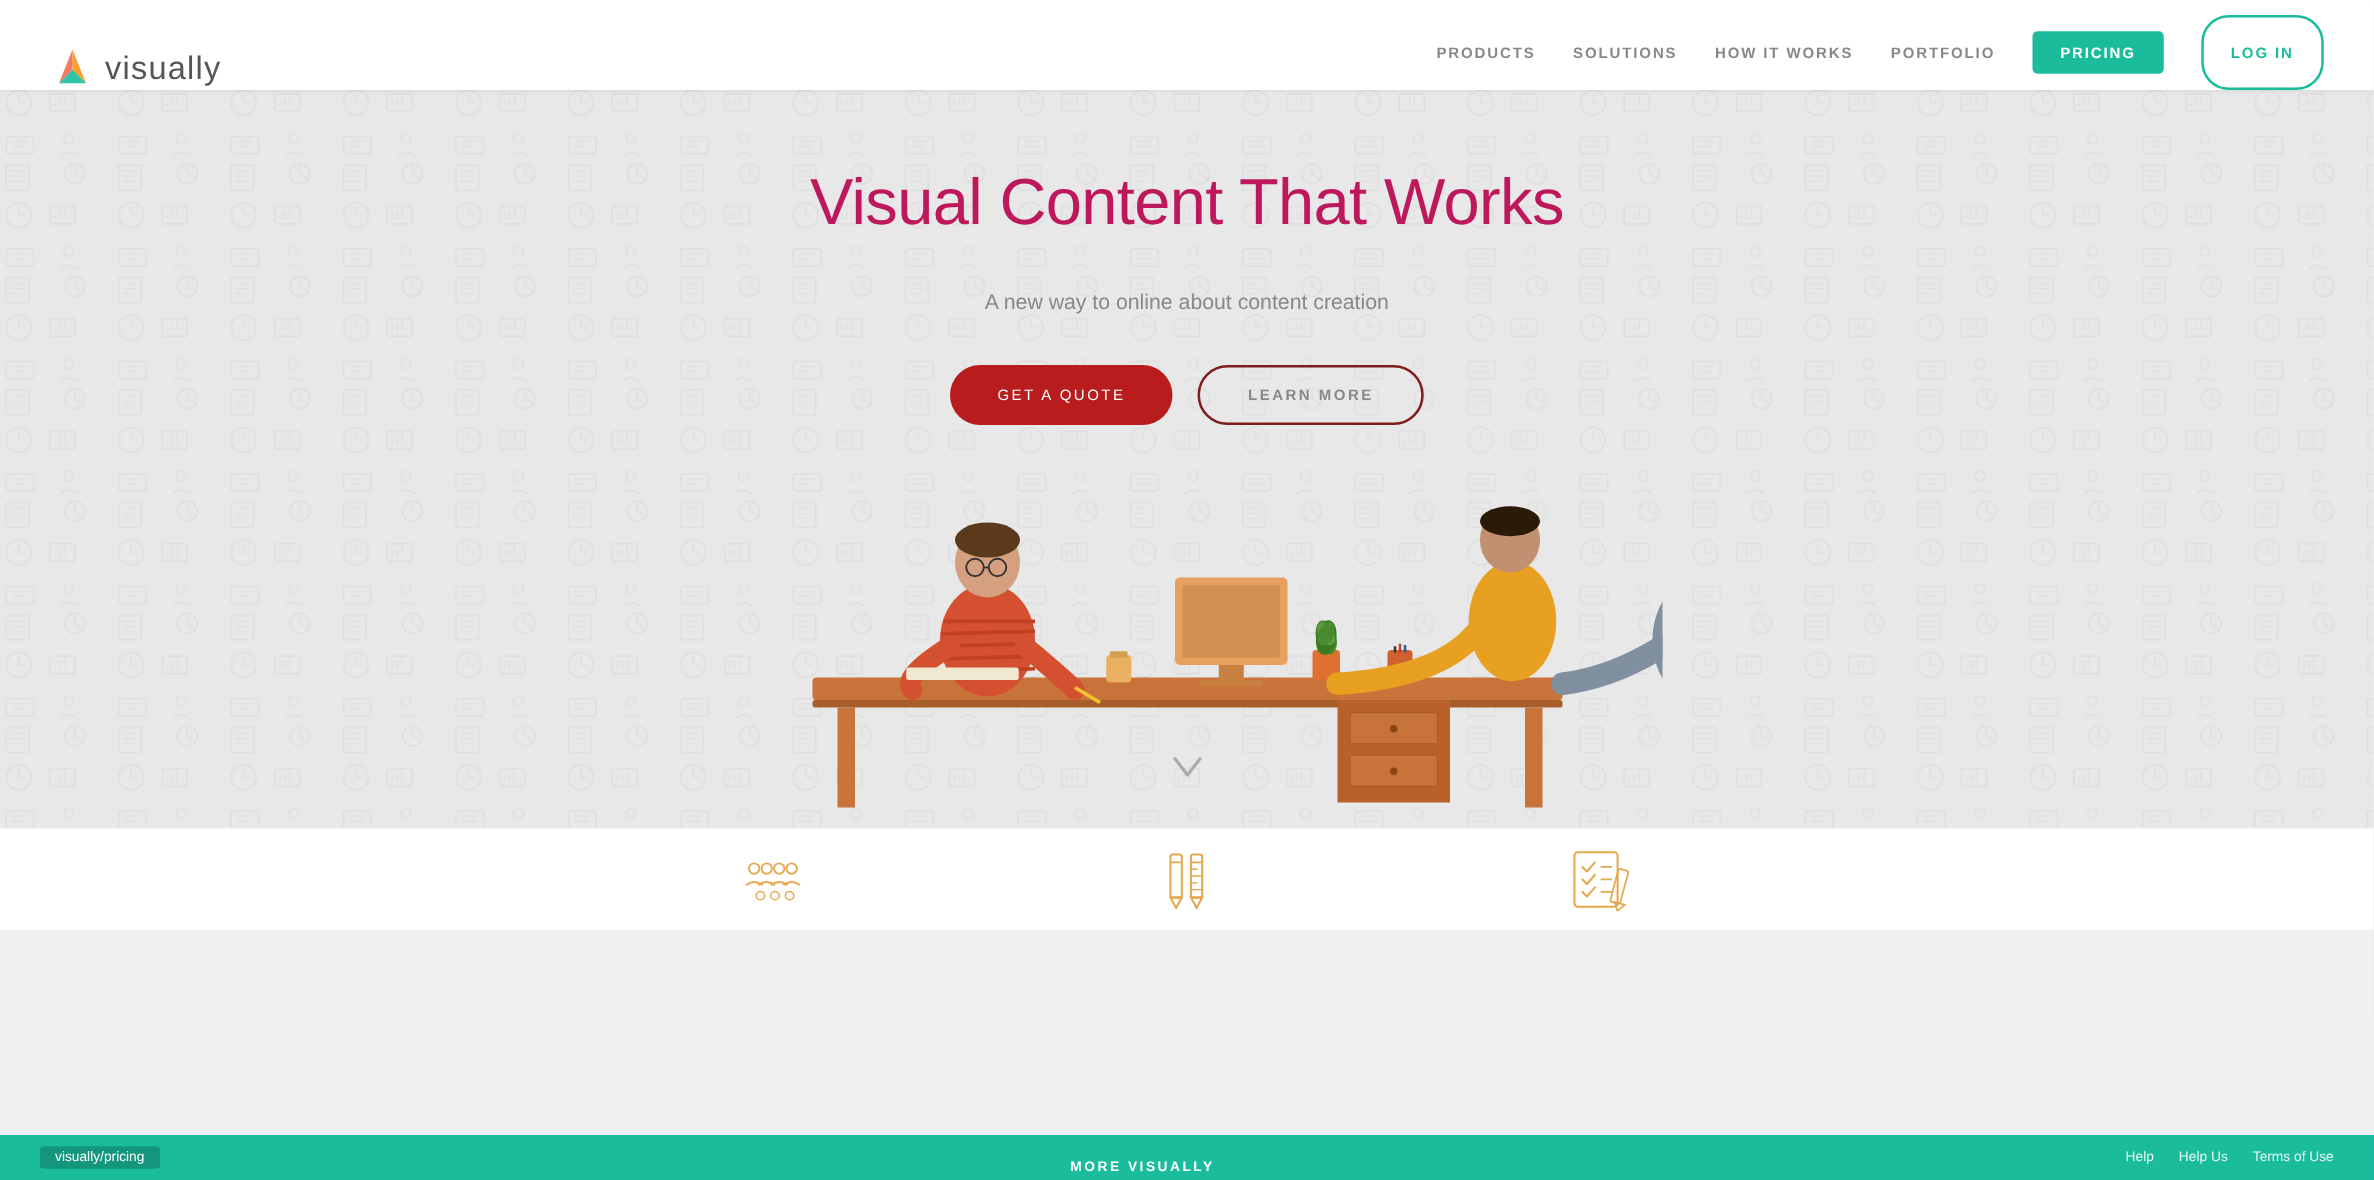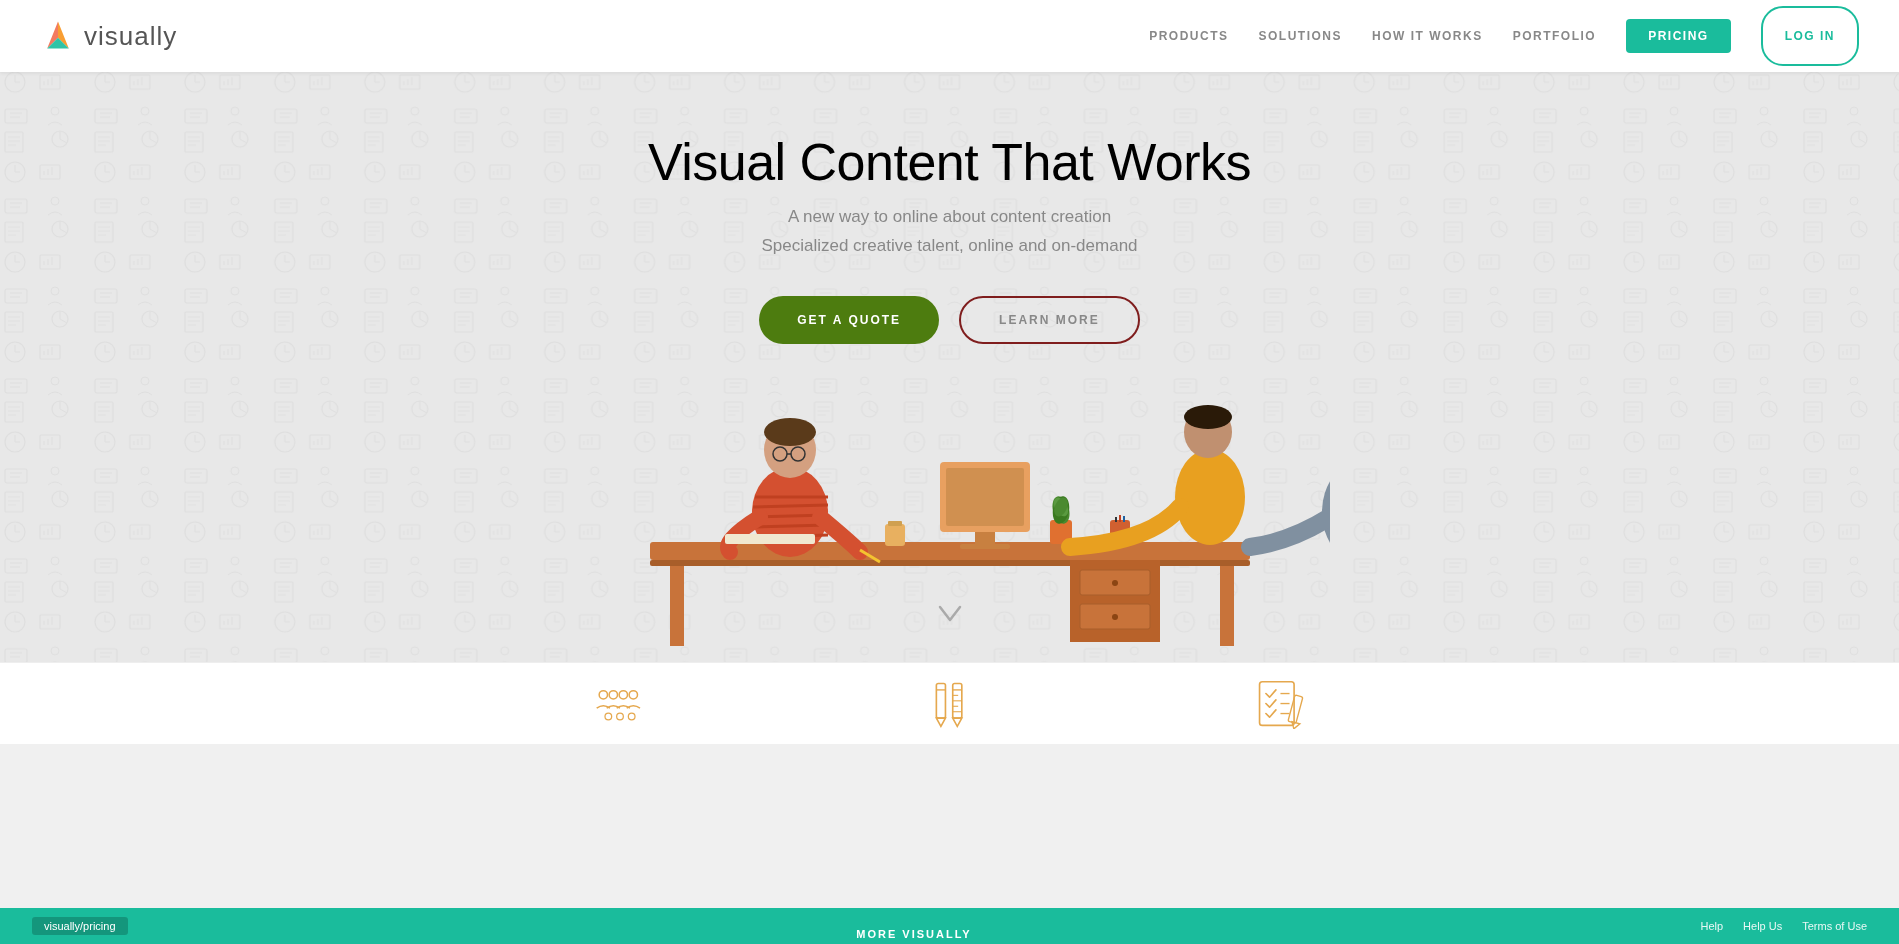--- a/index.html
+++ b/index.html
@@ -5,21 +5,21 @@
     * { margin: 0; padding: 0; box-sizing: border-box; }
     body { font-family: 'Helvetica Neue', Arial, sans-serif; overflow-x: hidden; background: #f0f0f0; }
 
     
     .navbar {
       position: fixed;
       top: 0; left: 0; right: 0;
       height: 72px;
       background: #fff;
       display: flex;
-      align-items: center;
+      align-items: flex-end;
       justify-content: space-between;
       padding: 0 40px;
       z-index: 100;
       box-shadow: 0 1px 4px rgba(0,0,0,0.08);
     }
     .navbar-logo {
       display: flex;
       align-items: center;
       gap: 8px;
     }
@@ -101,43 +101,43 @@
 
     .hero-content {
       position: relative;
       z-index: 2;
       text-align: center;
       padding-top: 60px;
     }
     .hero-title {
       font-size: 52px;
       font-weight: 300;
-      color: #000000;
+      color: #be185d;
       letter-spacing: -0.5px;
-      margin-bottom: 11px;
+      margin-bottom: 36px;
     }
     .hero-subtitle {
       font-size: 17px;
       color: #888;
       font-weight: 300;
       line-height: 1.7;
     }
     .hero-buttons {
       display: flex;
       gap: 20px;
       justify-content: center;
       margin-top: 35px;
     }
     .btn-quote {
-      background: #4d7c0f;
+      background: #b91c1c;
       color: #fff;
       padding: 16px 38px;
       border-radius: 30px;
       font-size: 12px;
-      font-weight: 700;
+      font-weight: 400;
       letter-spacing: 2px;
       text-transform: uppercase;
       border: none;
       cursor: pointer;
     }
     .btn-learn {
       background: transparent;
       color: #888;
       padding: 15px 38px;
       border-radius: 30px;
@@ -291,21 +291,20 @@
           <line x1="60" y1="72" x2="67" y2="76" stroke="#999" stroke-width="1"></line>
         </pattern>
       </defs>
       <rect width="1900" height="600" fill="url(#iconpat)"></rect>
     </svg>
   </div>
 
   <div class="hero-content">
     <h1 class="hero-title">Visual Content That Works</h1>
     <p class="hero-subtitle">A new way to online about content creation</p>
-    <p class="hero-subtitle">Specialized creative talent, online and on-demand</p>
     <div class="hero-buttons">
       <button class="btn-quote">GET A QUOTE</button>
       <button class="btn-learn">LEARN MORE</button>
     </div>
   </div>
 
   <div class="scene-wrapper">
     <svg viewBox="0 0 760 320" width="760" height="320" xmlns="http://www.w3.org/2000/svg">
 
       <rect x="80" y="200" width="600" height="18" rx="3" fill="#c8733a"></rect>

